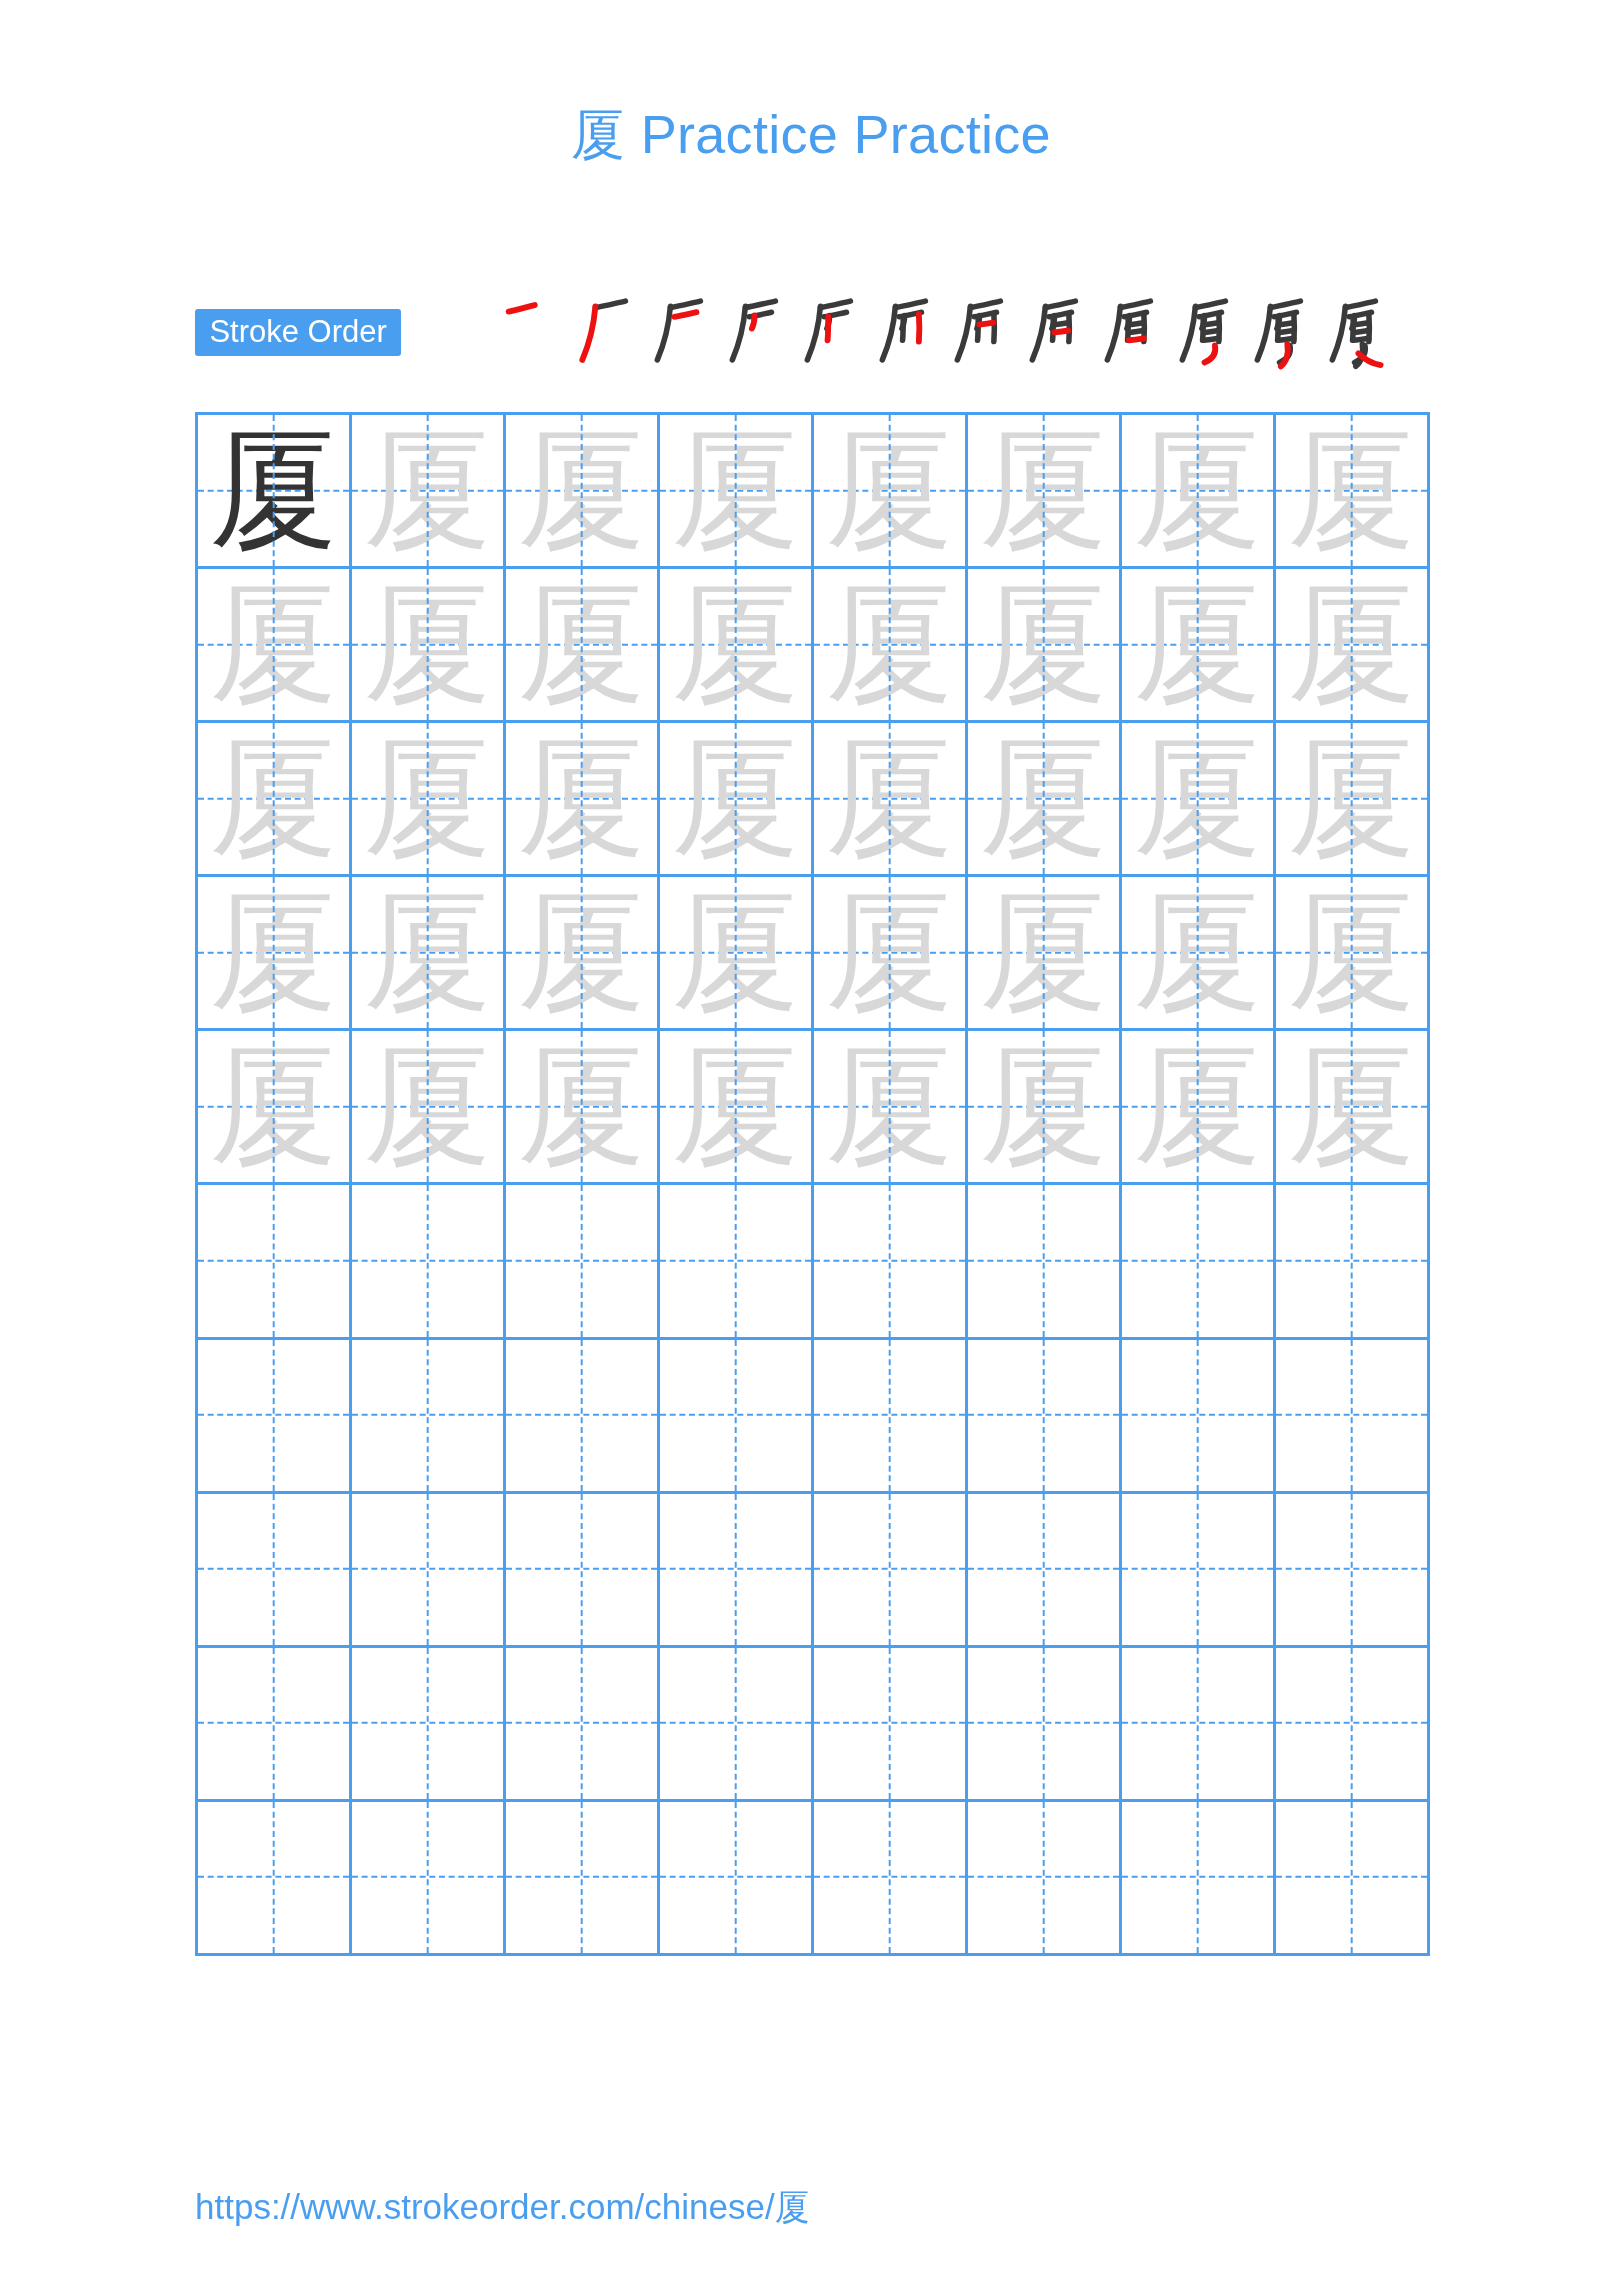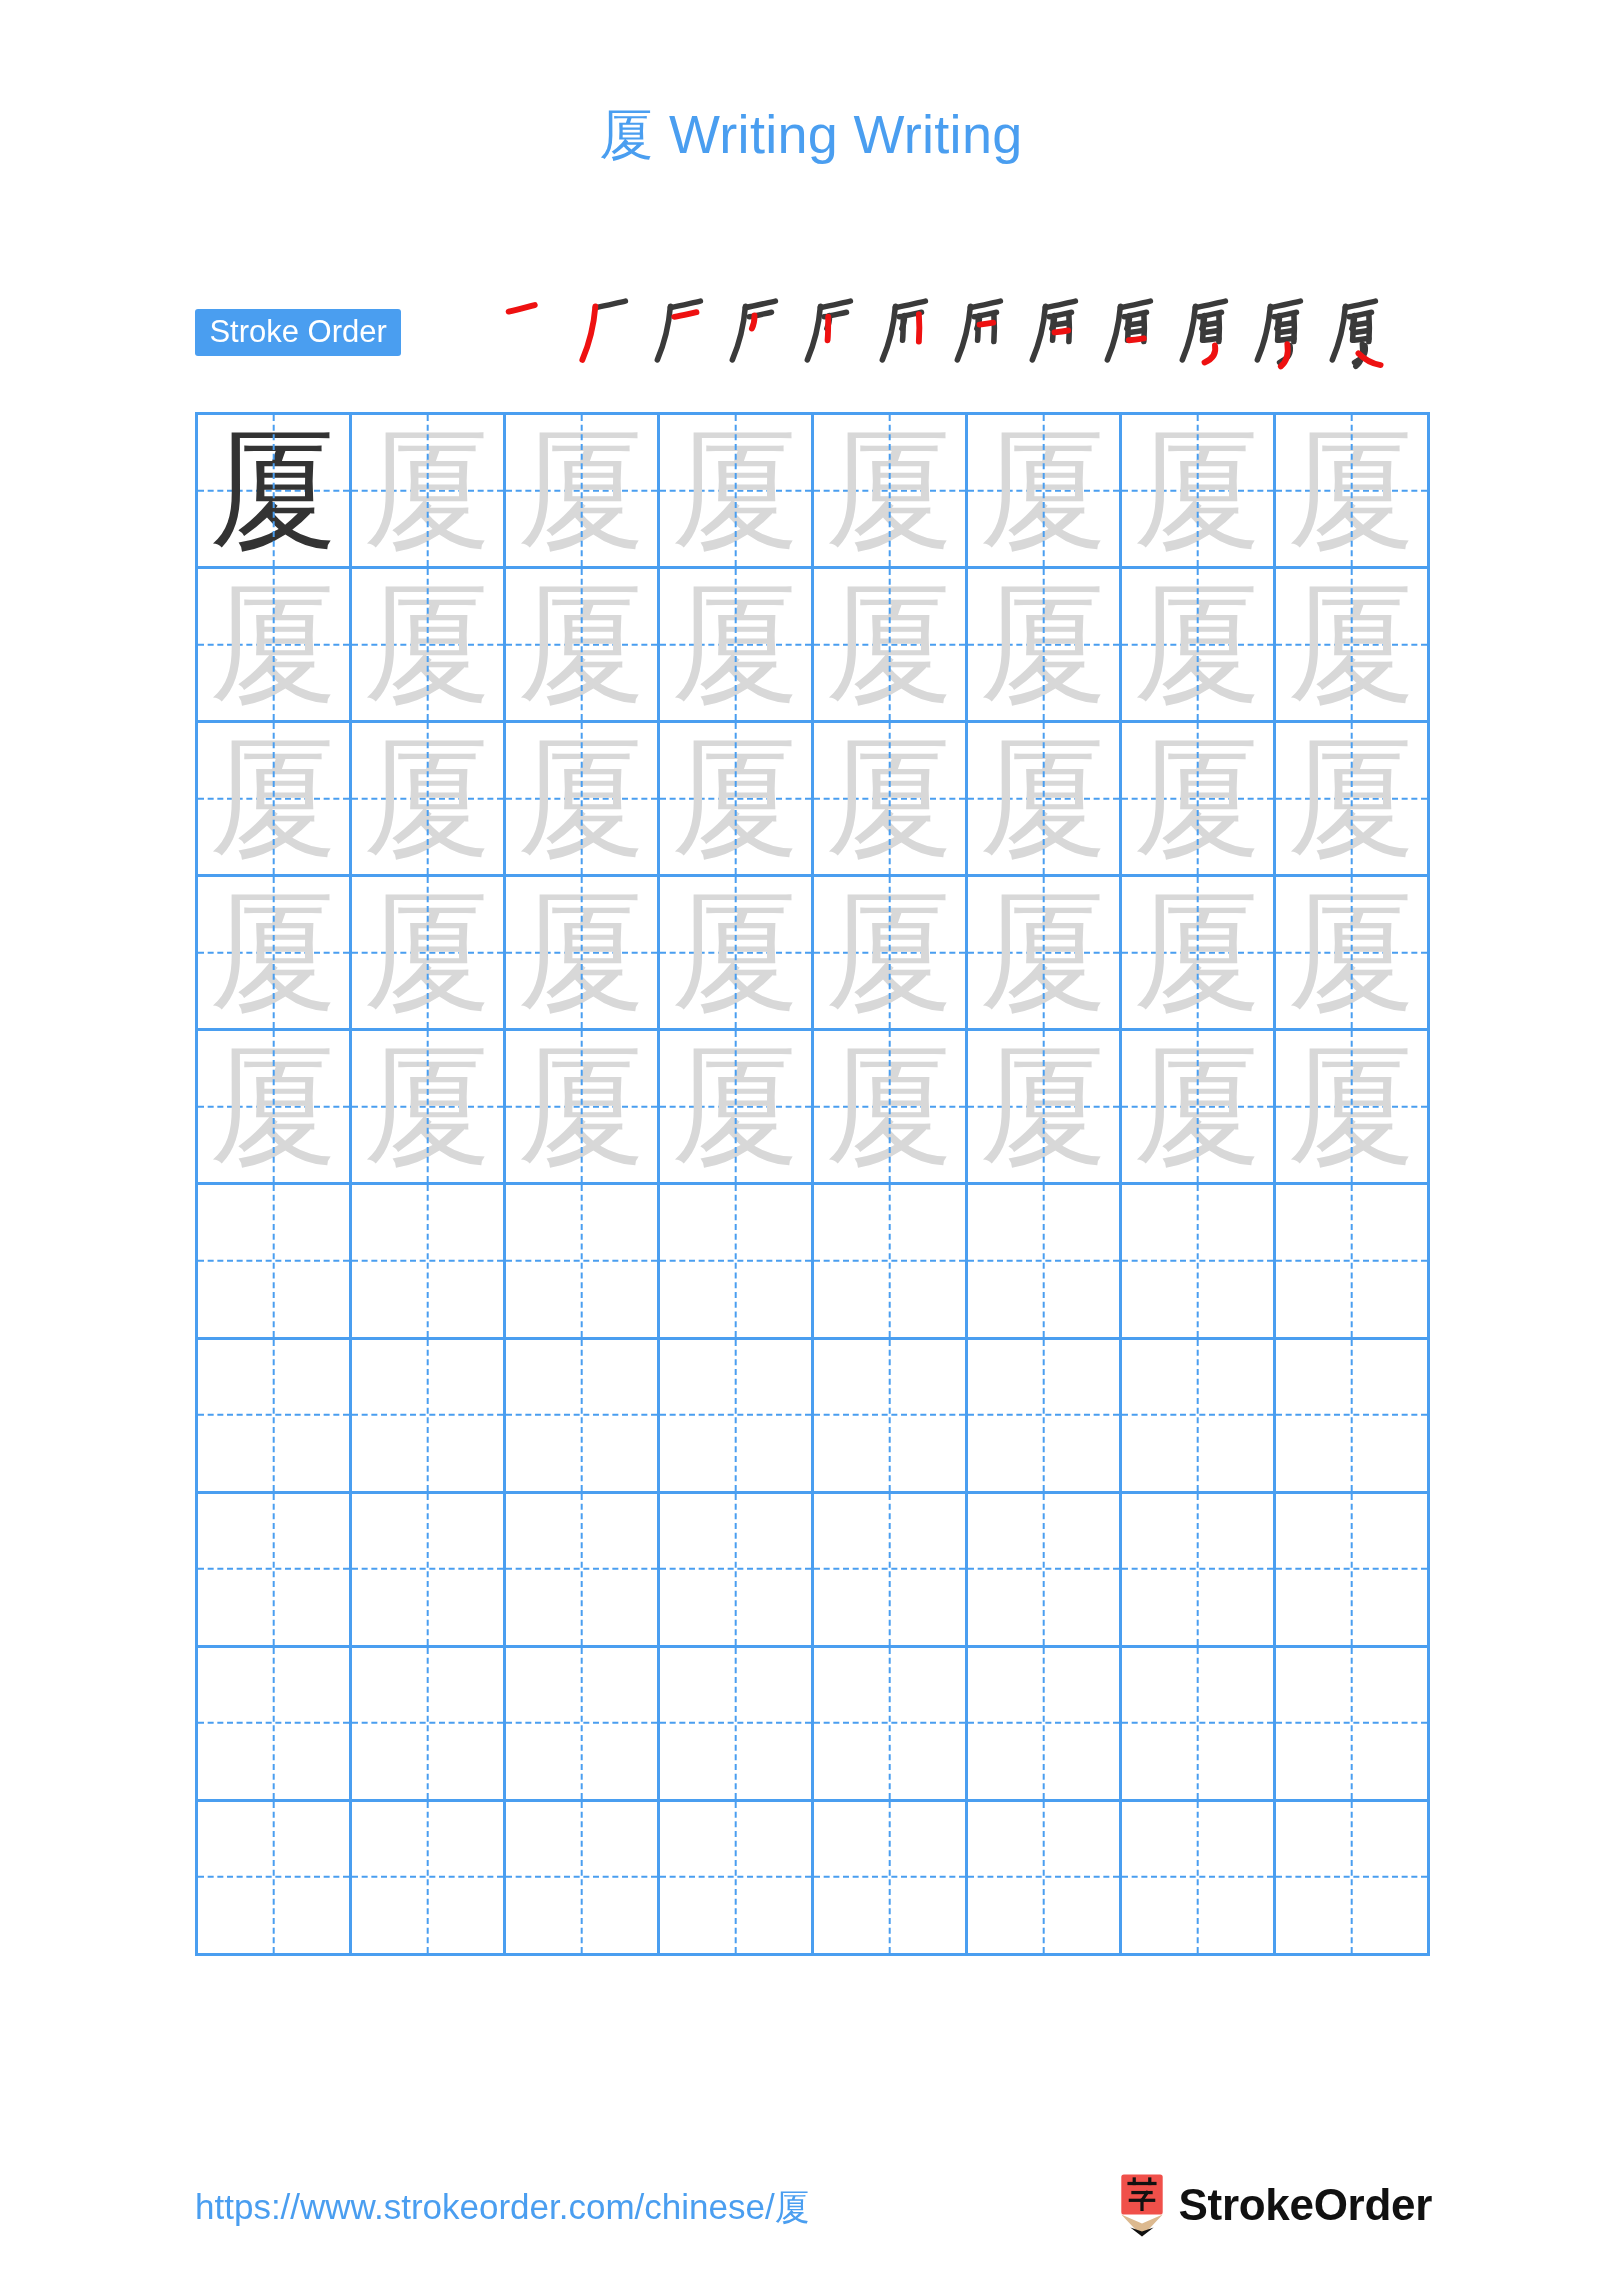--- a/index.html
+++ b/index.html
@@ -187,21 +187,21 @@
     font-weight: bold;
     color: #111111;
     letter-spacing: -0.3px;
     white-space: nowrap;
   }
 </style>
 </head>
 <body>
 
 <div id="page-title">
-  <span class="cjk">厦</span><span> Writing Writing</span>
+  <span class="cjk">厦</span><span> Practice Practice</span>
 </div>
 
 <div id="stroke-order-section">
 
   <div id="stroke-order-badge">Stroke Order</div>
 
   <div id="stroke-sequence">
 
     <div class="stroke-step">
       <svg viewBox="0 0 115 130">
@@ -524,34 +524,15 @@
       <div class="grid-cell"></div>
       <div class="grid-cell"></div>
       <div class="grid-cell"></div>
     </div>
   </div>
 
 <div id="footer">
 
   <a id="footer-url" href="#"><span>https://www.strokeorder.com/chinese/</span><span class="cjk">厦</span></a>
 
-  <div id="brand-logo">
-    <div id="brand-mark">
-      <svg viewBox="0 0 68 96" width="44" height="63">
-        <rect x="2" y="0" width="64" height="62" rx="4" fill="#f0504a"></rect>
-        <path d="M2 62 L34 76 L66 62 L66 62 L34 96 Z" fill="#dcb98f"></path>
-        <path d="M16 82 L34 96 L52 82 L34 88 Z" fill="#111111"></path>
-        <g fill="none" stroke="#111111" stroke-width="5" stroke-linecap="square">
-          <path d="M14 14 H54"></path>
-          <path d="M22 14 L22 7"></path>
-          <path d="M46 14 L46 7"></path>
-          <path d="M20 28 H48"></path>
-          <path d="M42 28 L34 40"></path>
-          <path d="M16 40 H52"></path>
-          <path d="M34 40 L34 54"></path>
-        </g>
-      </svg>
-    </div>
-    <div id="brand-name">StrokeOrder</div>
-  </div>
 
 </div>
 
 
 </body></html>

